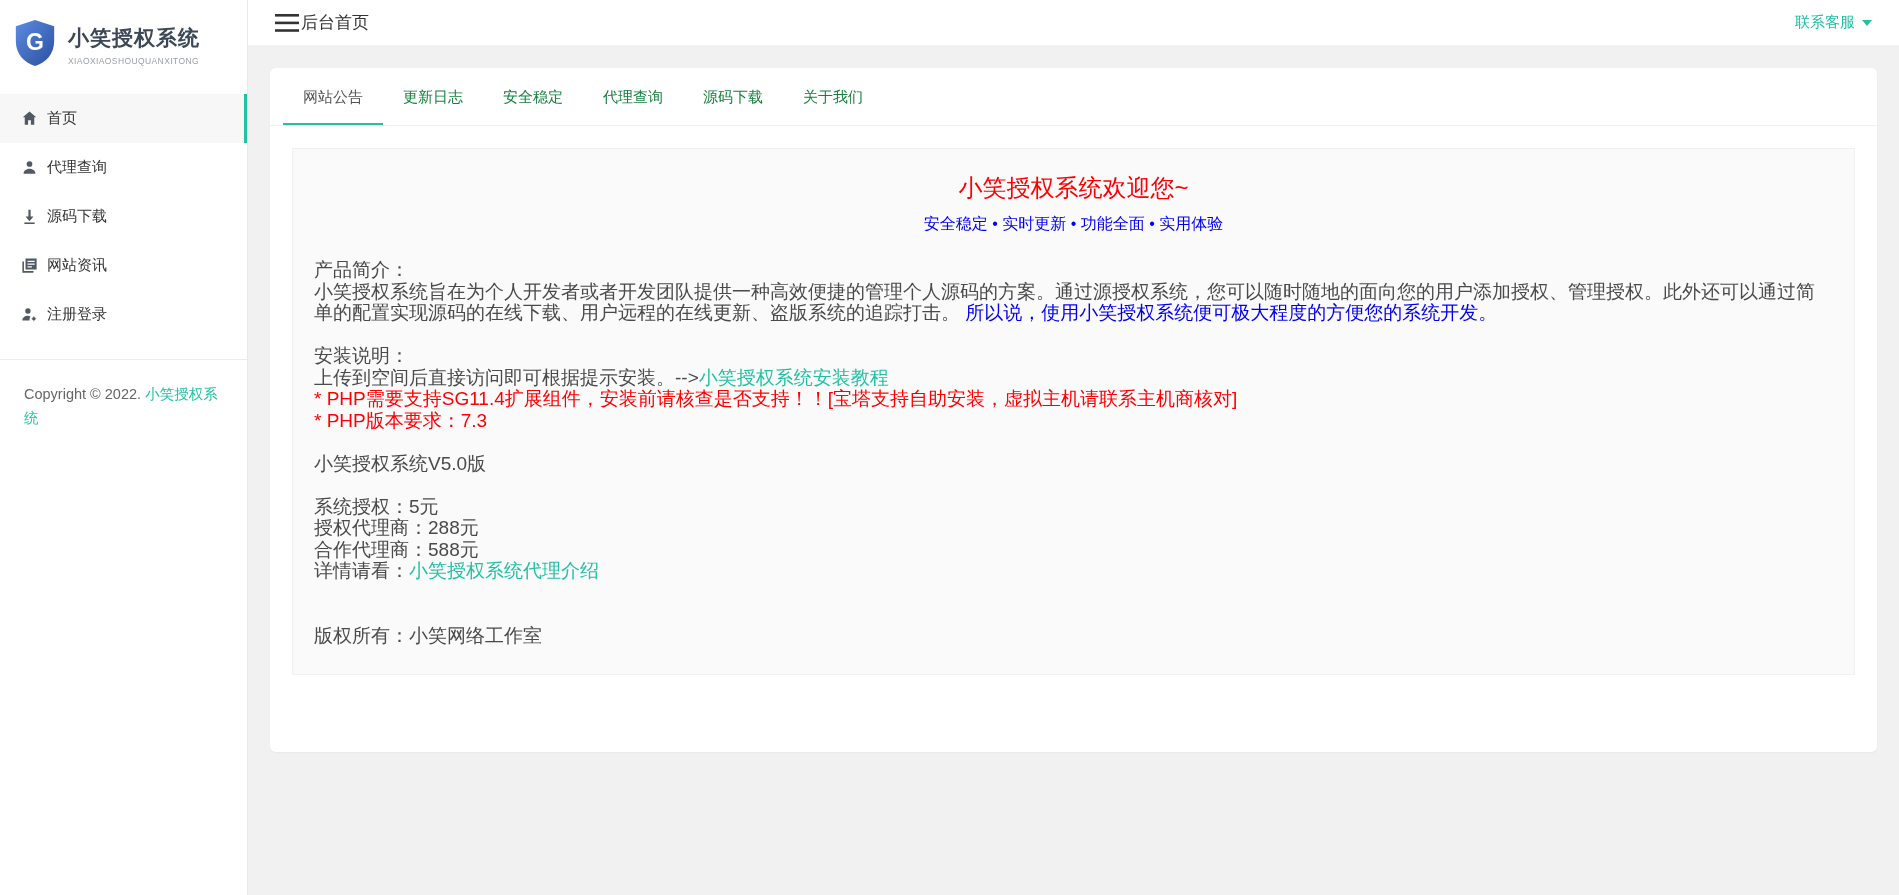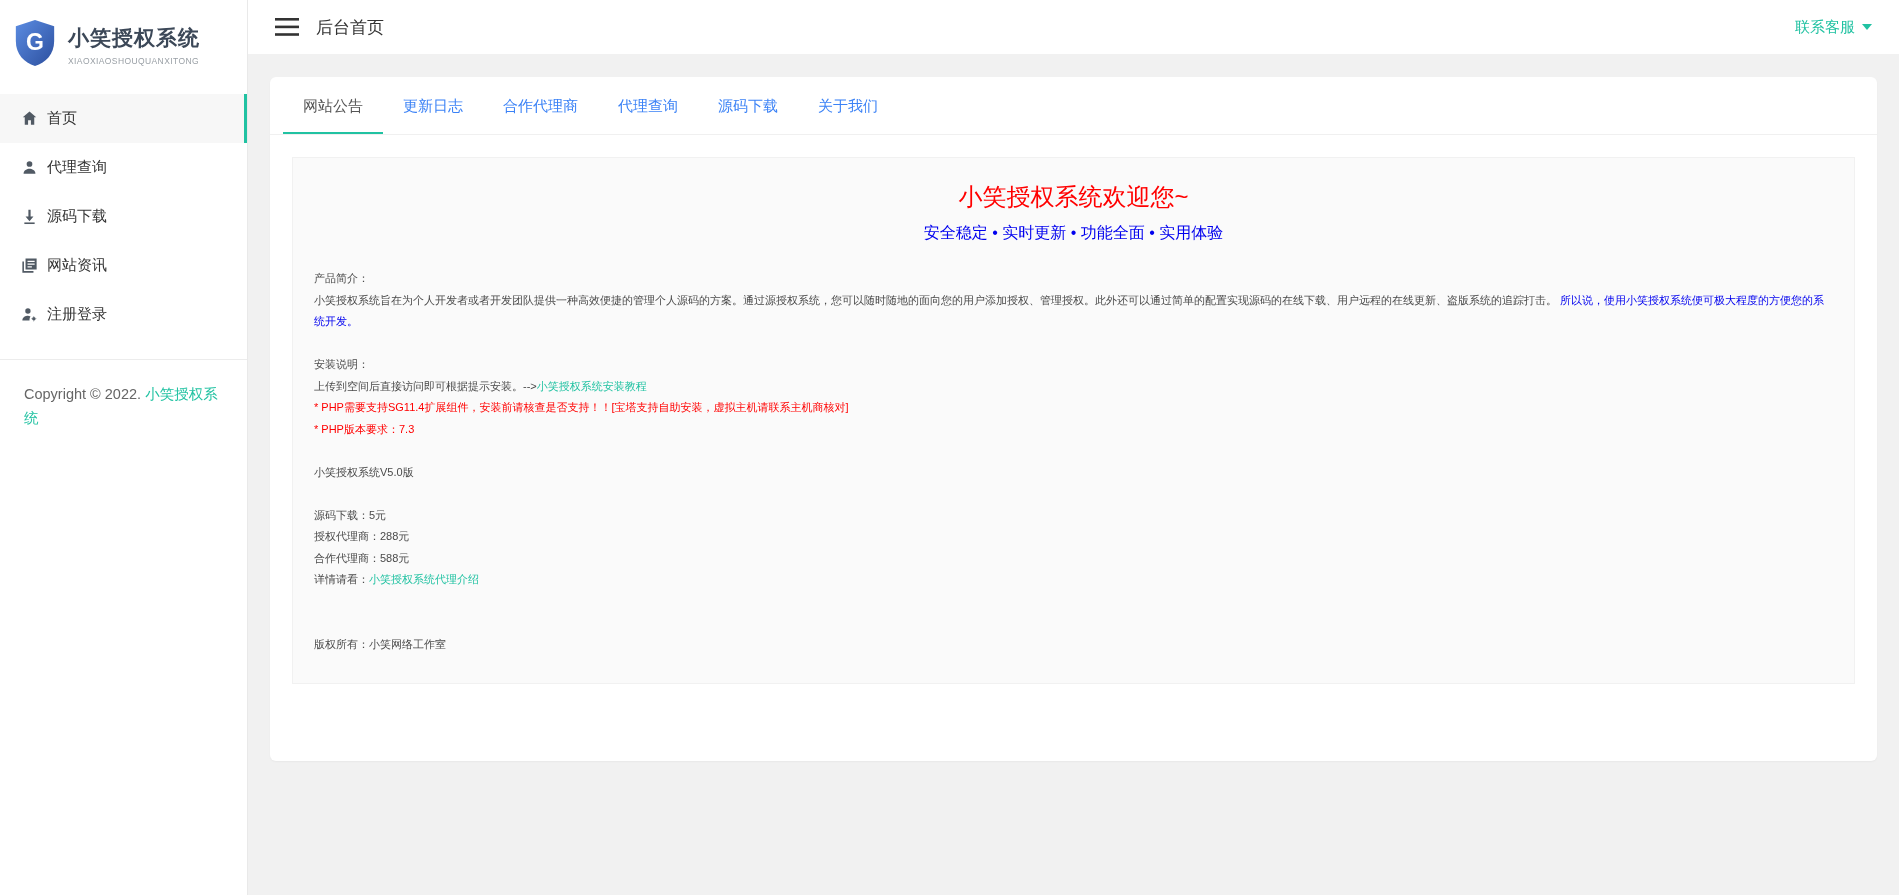--- a/index.html
+++ b/index.html
@@ -20,37 +20,37 @@
   .nav-item { height:49px; display:flex; align-items:center; gap:8px; padding:0 19px; font-size:15px; color:#333; cursor:pointer; }
   .nav-item.active { background:#f7f7f7; border-right:3px solid #21c2a2; }
   .nav-item .ico { width:20px; height:20px; display:inline-flex; align-items:center; justify-content:center; }
   .nav-item .ico svg { width:19px; height:19px; fill:#515a64; }
   .sidebar-divider { border-top:1px solid #ececec; margin-top:20px; }
   .copyright { padding:22px 24px; font-size:14.5px; color:#666; line-height:24px; }
   .copyright a { color:#21c2a2; text-decoration:none; cursor:pointer; }
 
   
   .main { flex:1; display:flex; flex-direction:column; min-width:0; }
-  .topbar { height:54px; background:#fff; display:flex; align-items:center; padding:16px 27px; gap:17px; flex-shrink:0; }
+  .topbar { height:45px; background:#fff; display:flex; align-items:center; padding:16px 27px; gap:2px; flex-shrink:0; }
   .hamburger { width:24px; height:18px; display:inline-flex; cursor:pointer; }
   .hamburger svg { width:24px; height:18px; }
   .breadcrumb { font-size:17px; color:#333; }
   .contact-link { margin-left:auto; color:#21c2a2; font-size:15px; cursor:pointer; display:flex; align-items:center; gap:7px; text-decoration:none; }
   .caret { width:0; height:0; border-left:5px solid transparent; border-right:5px solid transparent; border-top:6px solid #21c2a2; display:inline-block; }
 
   .content { flex:1; padding:23px 22px; overflow:auto; }
   .card { background:#fff; border-radius:6px; min-height:684px; box-shadow:0 1px 2px rgba(0,0,0,0.04); }
   .tabs { display:flex; padding:0 13px; border-bottom:1px solid #f0f0f0; }
-  .tab { padding:0 20px; height:57px; line-height:57px; font-size:15px; color:#3b82f6; cursor:pointer; }
+  .tab { padding:0 20px; height:57px; line-height:57px; font-size:15px; color:#15803d; cursor:pointer; }
   .tab.active { color:#555; border-bottom:2px solid #21c2a2; }
 
   .notice-box { margin:22px; background:#fafafa; border:1px solid #f1f1f1; padding:16px 21px 28px; }
   .notice-title { text-align:center; color:#ff0000; font-size:24px; font-weight:normal; margin:7px 0 10px; }
   .notice-sub { text-align:center; color:#0000ee; font-size:16px; margin-bottom:24px; }
-  .line { font-size:11px; line-height:21.5px; color:#4a4a4a; }
+  .line { font-size:19px; line-height:21.5px; color:#4a4a4a; }
   .line.blank { height:21.5px; }
   .red { color:#ff0000; }
   .blue { color:#0000ee; }
   .tlink { color:#21c2a2; text-decoration:none; cursor:pointer; }
 </style>
 </head>
 <body>
 
 <div class="app">
 
@@ -146,21 +146,21 @@
         <span class="caret"></span>
       </a>
     </header>
 
     <div class="content">
       <div class="card">
 
         <div class="tabs">
           <div class="tab active">网站公告</div>
           <div class="tab">更新日志</div>
-          <div class="tab">合作代理商</div>
+          <div class="tab">安全稳定</div>
           <div class="tab">代理查询</div>
           <div class="tab">源码下载</div>
           <div class="tab">关于我们</div>
         </div>
 
         <div class="notice-box">
           <h1 class="notice-title">小笑授权系统欢迎您~</h1>
           <div class="notice-sub">安全稳定 • 实时更新 • 功能全面 • 实用体验</div>
 
           <div class="line">产品简介：</div>
@@ -172,21 +172,21 @@
           <div class="line"><span>上传到空间后直接访问即可根据提示安装。--&gt;</span><a class="tlink">小笑授权系统安装教程</a></div>
           <div class="line red">* PHP需要支持SG11.4扩展组件，安装前请核查是否支持！！[宝塔支持自助安装，虚拟主机请联系主机商核对]</div>
           <div class="line red">* PHP版本要求：7.3</div>
 
           <div class="line blank"></div>
 
           <div class="line">小笑授权系统V5.0版</div>
 
           <div class="line blank"></div>
 
-          <div class="line">源码下载：5元</div>
+          <div class="line">系统授权：5元</div>
           <div class="line">授权代理商：288元</div>
           <div class="line">合作代理商：588元</div>
           <div class="line"><span>详情请看：</span><a class="tlink">小笑授权系统代理介绍</a></div>
 
           <div class="line blank"></div>
 
 
           <div class="line blank"></div>
 
           <div class="line">版权所有：小笑网络工作室</div>

